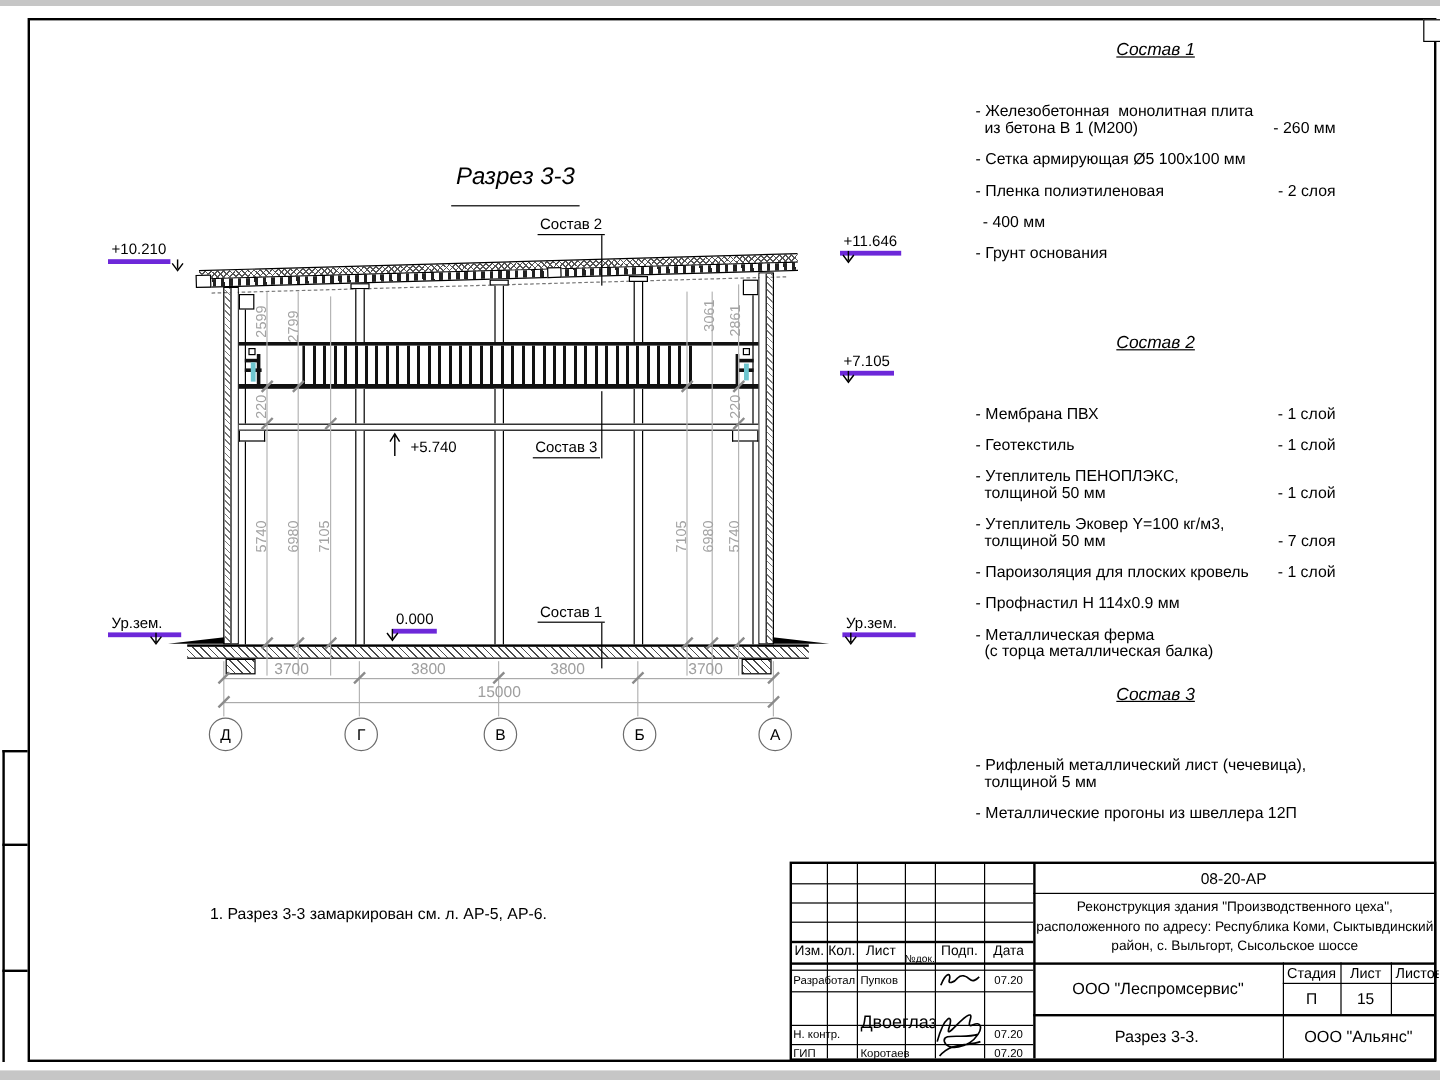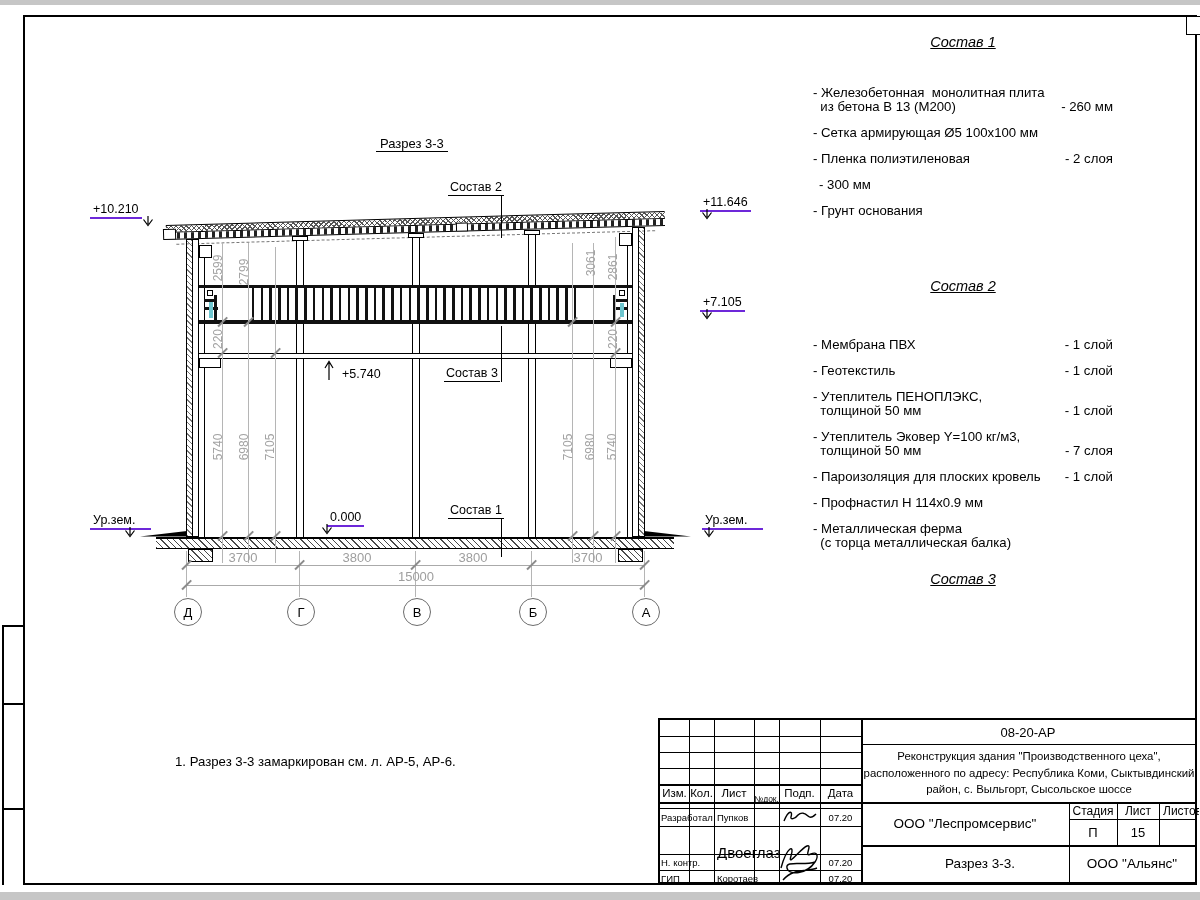--- a/index.html
+++ b/index.html
@@ -7,39 +7,39 @@
        font-family:"Liberation Sans",sans-serif;color:#000}
   .abs{position:absolute}
   .hl{position:absolute;background:#000;height:1.5px}
   .vl{position:absolute;background:#000;width:1.5px}
   .ghl{position:absolute;background:#aaa;height:1px}
   .gvl{position:absolute;background:#b5b5b5;width:1px}
   .gtick{position:absolute;width:13px;height:1.6px;background:#8b8b8b;transform:rotate(-45deg)}
   .hlabel{position:absolute;color:#9e9e9e;font-size:13px;width:60px;text-align:center}
   .vlabel{position:absolute;color:#a3a3a3;font-size:12px;width:46px;text-align:center;
           transform:rotate(-90deg);white-space:nowrap}
-  .etext{font-size:12.5px;border-bottom:2px solid #6d28d9;padding:0 3px 1px;white-space:nowrap}
+  .etext{font-size:12.5px;border-bottom:4px solid #6d28d9;padding:0 3px 1px;white-space:nowrap}
   .emark{position:absolute}
   .echev{position:absolute;width:12px;height:12px}
   .leader{position:absolute;font-size:12.5px;border-bottom:1px solid #000;padding:0 2px 1px;white-space:nowrap}
   .bubble{position:absolute;width:26px;height:26px;border:1.3px solid #6c6c6c;border-radius:50%;
           background:#fff;display:flex;align-items:center;justify-content:center;font-size:13px}
   .colshaft{position:absolute;width:8px;background:#fff;border-left:1.6px solid #000;border-right:1.6px solid #000;box-sizing:border-box}
   .capital{position:absolute;width:16px;height:5px;background:#fff;border:1.4px solid #000;box-sizing:border-box}
   .hatch45{background:repeating-linear-gradient(45deg,#4a4a4a 0 1px,transparent 1px 4.5px)}
   .comp{position:absolute;width:300px}
   .comp-title{font-style:italic;font-size:14.5px;text-align:center;text-decoration:underline;margin-bottom:36px}
   .comp-item{display:flex;font-size:13.2px;line-height:14px;margin-bottom:12px}
   .comp-item .lines{white-space:pre-wrap;flex:1}
   .comp-item .qty{align-self:flex-end;white-space:nowrap;padding-left:6px}
   .tb{position:absolute;left:658px;top:718px;width:539px;height:166px;border:2px solid #000;box-sizing:border-box}
   .tb .v{position:absolute;top:0;bottom:0;width:1px;background:#000}
   .tb .h{position:absolute;left:0;height:1px;background:#000}
   .tb .cell{position:absolute;display:flex;align-items:center;justify-content:center;text-align:center;overflow:hidden}
-  .seclabel{position:absolute;font-size:13px;border-bottom:1.2px solid #000;padding:0 4px 0}
+  .seclabel{position:absolute;font-style:italic;font-size:20px;border-bottom:1.2px solid #000;padding:0 4px 12px}
 </style>
 </head>
 <body>
 
 <div class="abs" style="left:0;top:0;width:1200px;height:5px;background:#c6c6c6"></div>
 <div class="abs" style="left:0;top:892px;width:1200px;height:8px;background:#c6c6c6"></div>
 
 <div class="abs" style="left:23px;top:15px;width:1174px;height:870px;border:2px solid #000;box-sizing:border-box"></div>
 <div class="abs" style="left:1186px;top:16px;width:20px;height:19px;border:1.5px solid #000;box-sizing:border-box;background:#fff"></div>
 
@@ -228,36 +228,36 @@
 <div class="vl" style="left:501px;top:519px;height:38px;width:1.1px"></div>
 
 <div class="abs" style="left:175px;top:754px;font-size:13.2px">1. Разрез 3-3 замаркирован см. л. АР-5, АР-6.</div>
 
 <div class="comp" style="left:813px;top:34px">
   <div class="comp-title">Состав 1</div>
   <div>
 
       <div class="comp-item">
         <div class="lines">- Железобетонная  монолитная плита
-  из бетона В 13 (М200)</div>
+  из бетона В 1 (М200)</div>
         <div class="qty">- 260 мм</div>
       </div>
 
       <div class="comp-item">
         <div class="lines">- Сетка армирующая Ø5 100х100 мм</div>
         <div class="qty"></div>
       </div>
 
       <div class="comp-item">
         <div class="lines">- Пленка полиэтиленовая</div>
         <div class="qty">-  2 слоя</div>
       </div>
 
       <div class="comp-item">
-        <div class="qty">- 300 мм</div>
+        <div class="qty">- 400 мм</div>
       </div>
 
       <div class="comp-item">
         <div class="lines">- Грунт основания</div>
         <div class="qty"></div>
       </div>
     </div>
 </div>
 
 <div class="comp" style="left:813px;top:278px">
@@ -299,20 +299,33 @@
       <div class="comp-item">
         <div class="lines">- Металлическая ферма
   (с торца металлическая балка)</div>
         <div class="qty"></div>
       </div>
     </div>
 </div>
 
 <div class="comp" style="left:813px;top:571px">
   <div class="comp-title" style="margin-bottom:44px">Состав 3</div>
+  <div>
+
+      <div class="comp-item">
+        <div class="lines">- Рифленый металлический лист (чечевица),
+  толщиной 5 мм</div>
+        <div class="qty"></div>
+      </div>
+
+      <div class="comp-item">
+        <div class="lines">- Металлические прогоны из швеллера 12П</div>
+        <div class="qty"></div>
+      </div>
+    </div>
 </div>
 
 <div class="tb">
 
   <div class="v" style="left:29px"></div>
   <div class="v" style="left:54px"></div>
   <div class="v" style="left:94px"></div>
   <div class="v" style="left:119px"></div>
   <div class="v" style="left:160px"></div>
   <div class="v" style="left:201px;width:1.6px"></div>
@@ -363,15 +376,15 @@
   <div class="cell" style="left:203px;top:25px;width:332px;height:56px;font-size:11.4px;white-space:pre-line;line-height:1.45">Реконструкция здания "Производственного цеха",
 расположенного по адресу: Республика Коми, Сыктывдинский
 район, с. Выльгорт, Сысольское шоссе</div>
   <div class="cell" style="left:201px;top:82px;width:208px;height:43px;font-size:13.5px">ООО "Леспромсервис"</div>
   <div class="cell" style="left:409px;top:82px;width:48px;height:17px;font-size:12px">Стадия</div>
   <div class="cell" style="left:457px;top:82px;width:42px;height:17px;font-size:12px">Лист</div>
   <div class="cell" style="left:499px;top:82px;width:36px;height:17px;font-size:12px;justify-content:flex-start;padding-left:4px">Листов</div>
   <div class="cell" style="left:409px;top:99px;width:48px;height:26px;font-size:13px">П</div>
   <div class="cell" style="left:457px;top:99px;width:42px;height:26px;font-size:13px">15</div>
   <div class="cell" style="left:499px;top:99px;width:36px;height:26px;font-size:13px"></div>
-  <div class="cell" style="left:216px;top:125px;width:208px;height:37px;font-size:13.5px">Разрез 3-3.</div>
+  <div class="cell" style="left:200px;top:125px;width:208px;height:37px;font-size:13.5px">Разрез 3-3.</div>
   <div class="cell" style="left:409px;top:125px;width:126px;height:37px;font-size:13.5px">ООО "Альянс"</div>
 </div>
 
 </body></html>

